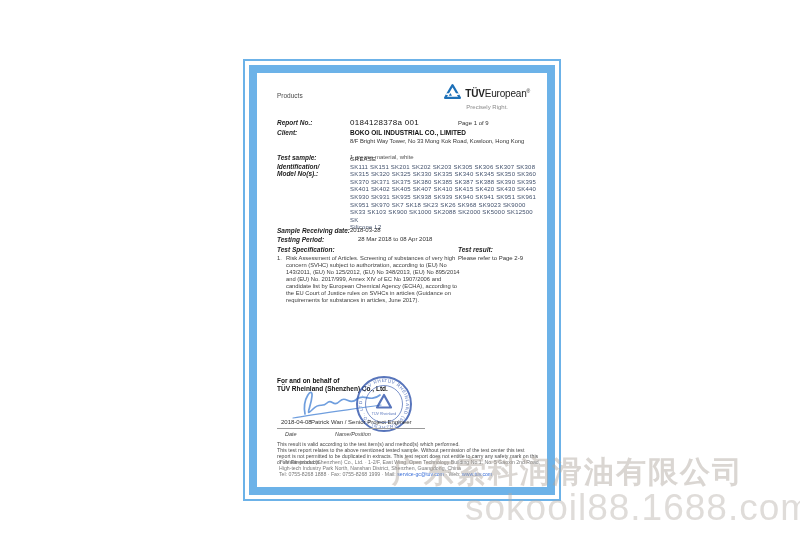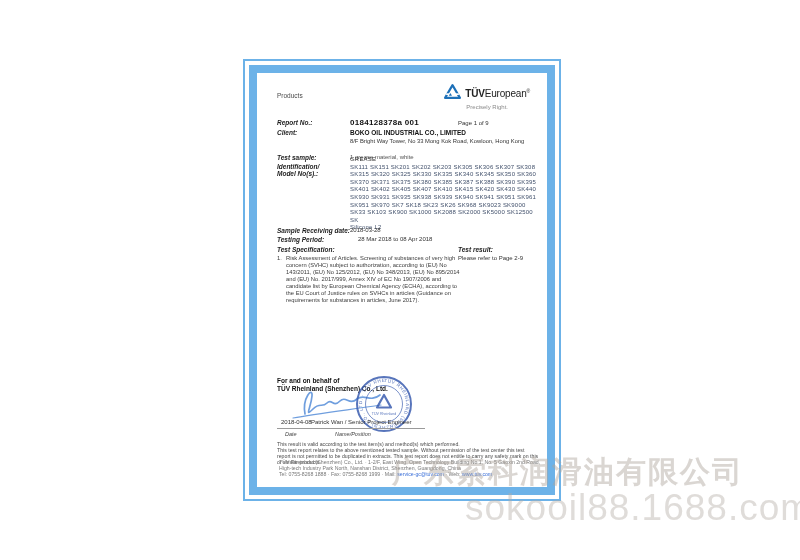--- a/index.html
+++ b/index.html
@@ -24,21 +24,21 @@
   .logo { right:16px; top:10px; text-align:left; }
   .logo-row { display:flex; align-items:center; gap:4px; }
   .brand { font-size:10px; color:#222; letter-spacing:-0.2px; }
   .brand b { font-weight:bold; }
   .brand sup { font-size:5px; }
   .tagline { font-size:6px; color:#8a8a8a; margin-left:22px; margin-top:1px; }
 
   .lbl { font-style:italic; font-weight:bold; font-size:6.5px; color:#1d1d1d; }
   .val { font-size:6px; color:#333; }
 
-  .report-no { left:92px; top:44px; font-size:8px; font-weight:bold; color:#111; letter-spacing:.3px; }
+  .report-no { left:92px; top:44px; font-size:8px; font-weight:normal; color:#111; letter-spacing:.3px; }
   .page { left:200px; top:46px; font-size:6px; color:#333; }
 
   .client-name { left:92px; top:55px; font-size:6.5px; font-weight:bold; color:#111; }
   .client-addr { left:92px; top:64px; font-size:5.8px; color:#333; }
 
   .model-block { left:92px; top:82px; width:192px; font-size:6px; line-height:7.6px;
                  color:#41506b; letter-spacing:.2px; }
   .model-name { color:#333; }
 
   .spec-head-l { left:19px; top:172px; }

